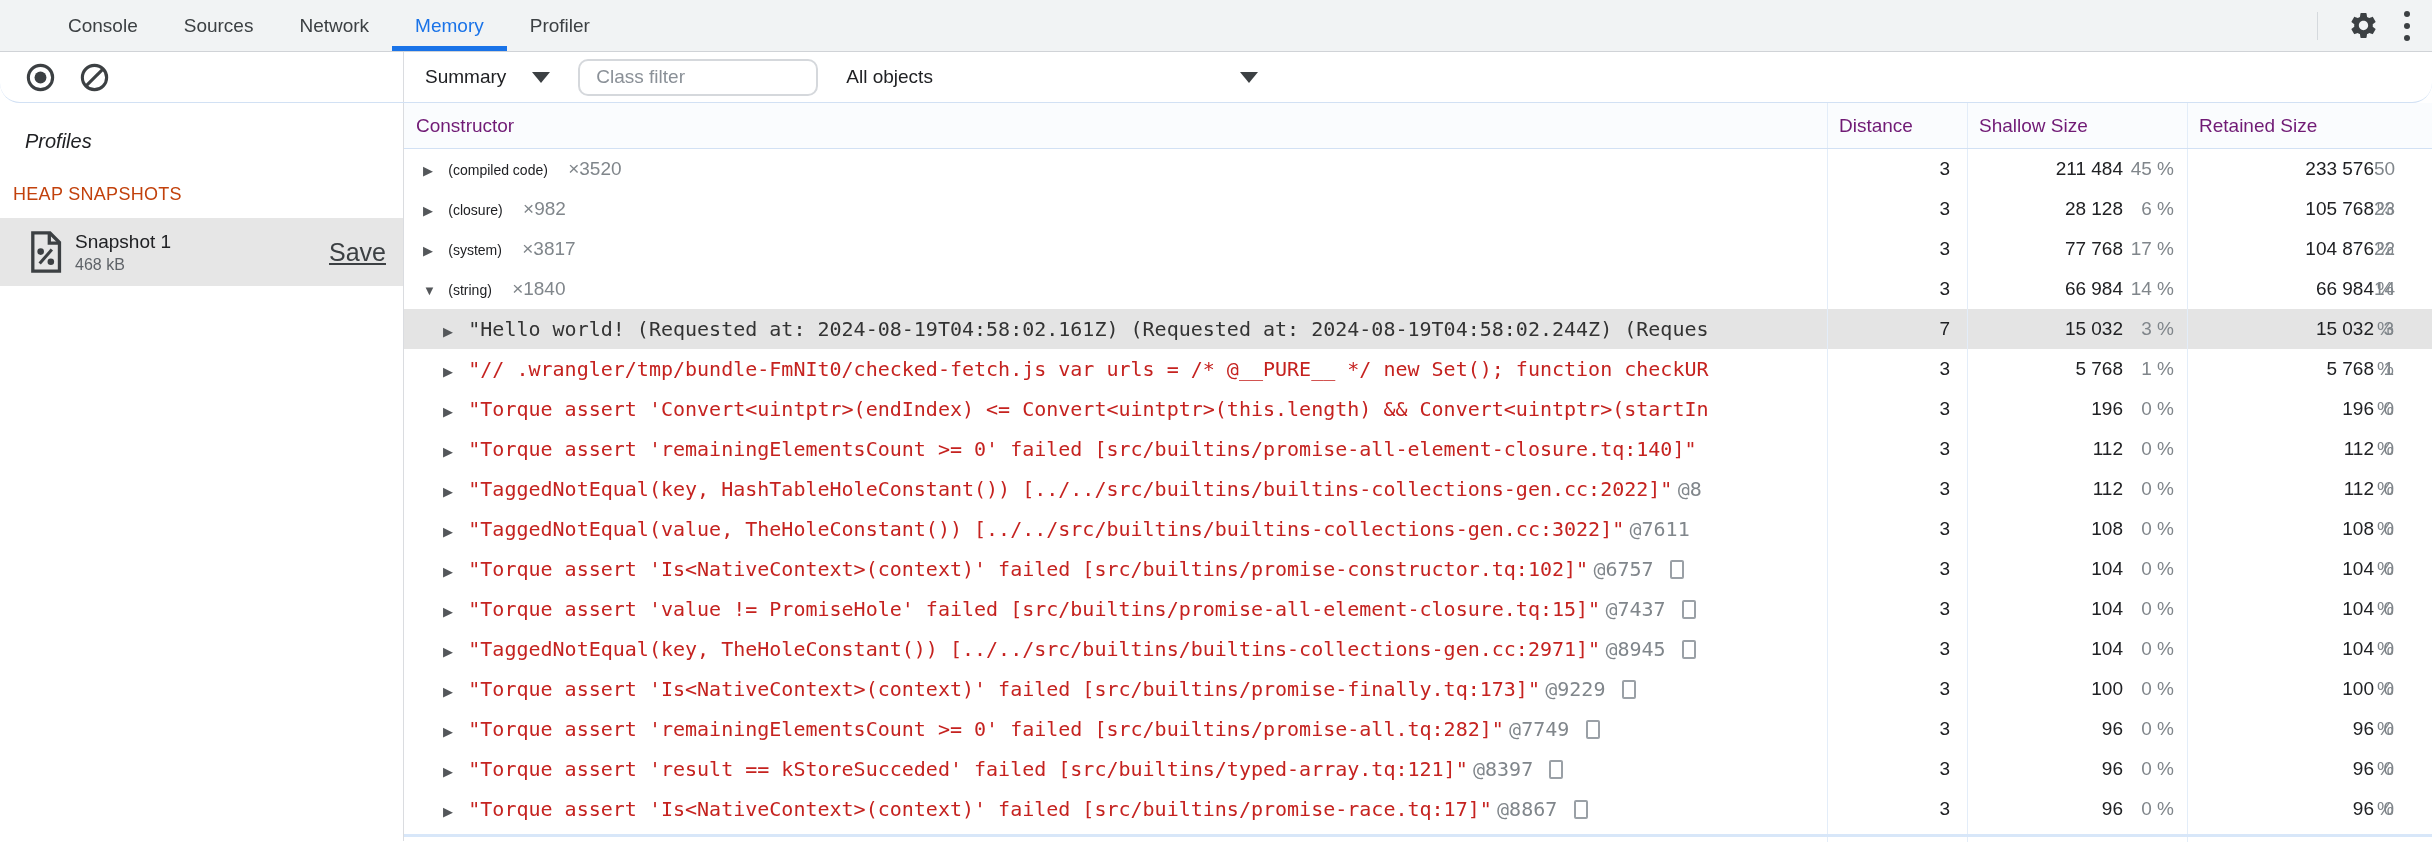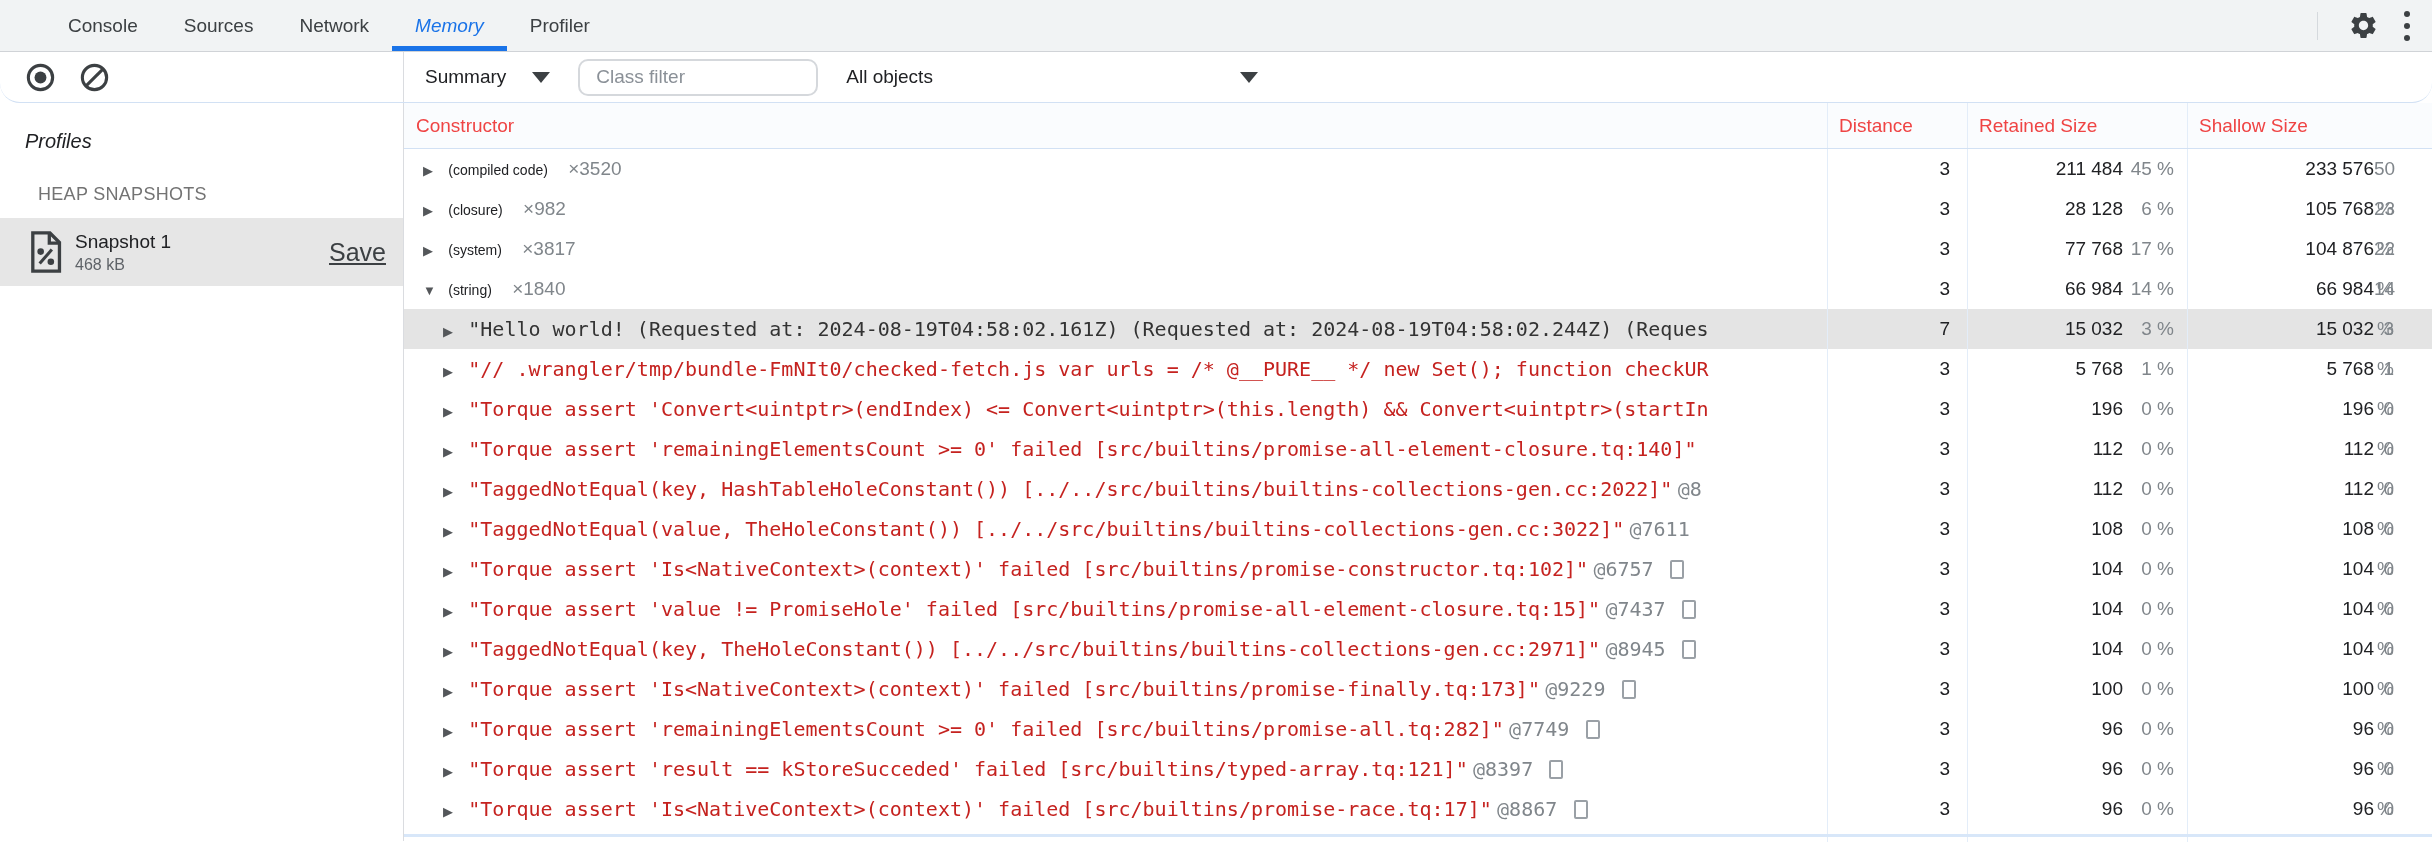--- a/index.html
+++ b/index.html
@@ -4,21 +4,21 @@
 <style>
   * { margin:0; padding:0; box-sizing:border-box; }
   html,body { width:2432px; height:842px; overflow:hidden; background:#fff;
     font-family:"Liberation Sans", sans-serif; color:var(--text,#202124); }
 
   
   .tabbar { height:52px; background:var(--tabbar-bg,#f1f3f4); border-bottom:1px solid #d0d3d7;
     display:flex; align-items:stretch;padding-left:43px; }
   .tabs { display:flex; margin-left:2px; }
   .tab { line-height:51px; padding:0 23px; font-size:19px; color:#3c4043; cursor:default; }
-  .tab.active { color:var(--accent,#1a73e8); box-shadow:inset 0 -5px var(--accent,#1a73e8);font-style:italic; }
+  .tab.active { color:var(--accent,#1a73e8); box-shadow:inset 0 -5px var(--accent,#1a73e8); }
   .tabbar-right { margin-left:auto; display:flex; align-items:center; padding-right:22px; }
   .tabbar-divider { width:1px; height:28px; background:#d5d9dd; margin-right:26px; }
   .icon-btn { display:flex; align-items:center; justify-content:center; width:38px; height:38px; }
   .kebab { display:flex; flex-direction:column; gap:6px; align-items:center; margin-left:22px; }
   .kebab i { width:6px; height:6px; border-radius:50%; background:#3c4043; }
 
   
   .toolbar { height:51px; border-bottom:1px solid var(--header-border,#d2e1f4); display:flex;border-radius:20px; }
   .toolbar-left { width:404px; border-right:1px solid var(--panel-border,#dadce0);
     display:flex; align-items:center; gap:16px; padding-left:21px; }
@@ -29,32 +29,32 @@
   .summary-select { margin-left:21px; }
   .class-filter { margin-left:28px; width:240px; height:37px; border:2px solid #d5d8dc; border-radius:10px;
     font-size:19px; padding:0 16px; color:#202124; outline:none; font-family:"Liberation Sans",sans-serif; }
   .class-filter::placeholder { color:#8a9097; }
   .all-objects { margin-left:28px; width:412px; justify-content:space-between; }
 
   
   .content { display:flex; height:738px; }
   .sidebar { width:404px; border-right:1px solid var(--panel-border,#dadce0); background:#fff; }
   .profiles-title { margin:27px 0 0 25px; font-size:20px; color:#202124;font-style:italic; }
-  .heap-label { margin:31px 0 13px 38px; font-size:18px; color:#737373; letter-spacing:.3px; }
+  .heap-label { margin:31px 0 13px 13px; font-size:18px; color:#c2410c; letter-spacing:.3px; }
   .snapshot-item { height:68px; background:#e6e6e6; display:flex; align-items:center; padding:0 17px 0 29px; }
   .snapshot-meta { margin-left:13px; display:flex; flex-direction:column; gap:3px; }
   .snapshot-name { font-size:19px; color:#202124; }
   .snapshot-size { font-size:16px; color:#5f6368; }
   .save-link { margin-left:auto; font-size:25px; color:#3c4043; text-decoration:underline; cursor:pointer;text-align:center; }
 
   
   .main { flex:1; position:relative; font-size:19px; }
   .cols { display:grid; grid-template-columns:1423px 140px 220px 1fr; }
   .grid-header { height:46px; background:#fafcfe; border-bottom:1px solid var(--header-border,#d2e1f4);
-    align-items:center; color:#ef4444; }
+    align-items:center; color:#701a75; }
   .grid-header > div { padding-left:11px; white-space:nowrap; overflow:hidden; }
   .grid-header .h-constructor { padding-left:12px; }
   .grid-header > div + div { border-left:1px solid var(--grid-line,#e3edf9); height:100%; line-height:45px; }
 
   .row { height:40px; line-height:40px; }
   .row.selected { background:var(--selected-bg,#e4e4e4); }
   .cell-constructor { overflow:hidden; white-space:nowrap; padding-left:19px; }
   .arrow { display:inline-block; width:20px; font-size:13px; color:#54575a; }
   .cell-constructor.child .arrow { margin-left:20px; }
   .cname { font-size:14px; color:#202124; }
@@ -155,22 +155,22 @@
         <span class="snapshot-size">468 kB</span>
       </div>
       <span class="save-link">Save</span>
     </div>
   </aside>
 
   <main class="main">
     <div class="grid-header cols">
       <div class="h-constructor">Constructor</div>
       <div>Distance</div>
+      <div>Shallow Size</div>
       <div>Retained Size</div>
-      <div>Shallow Size</div>
     </div>
     <div>
         <div class="row cols">
     <div class="cell-constructor category">
       <span class="arrow">▶</span>
       <span class="cname">(compiled code)</span>
       <span class="count">×3520</span>
       
       
       

